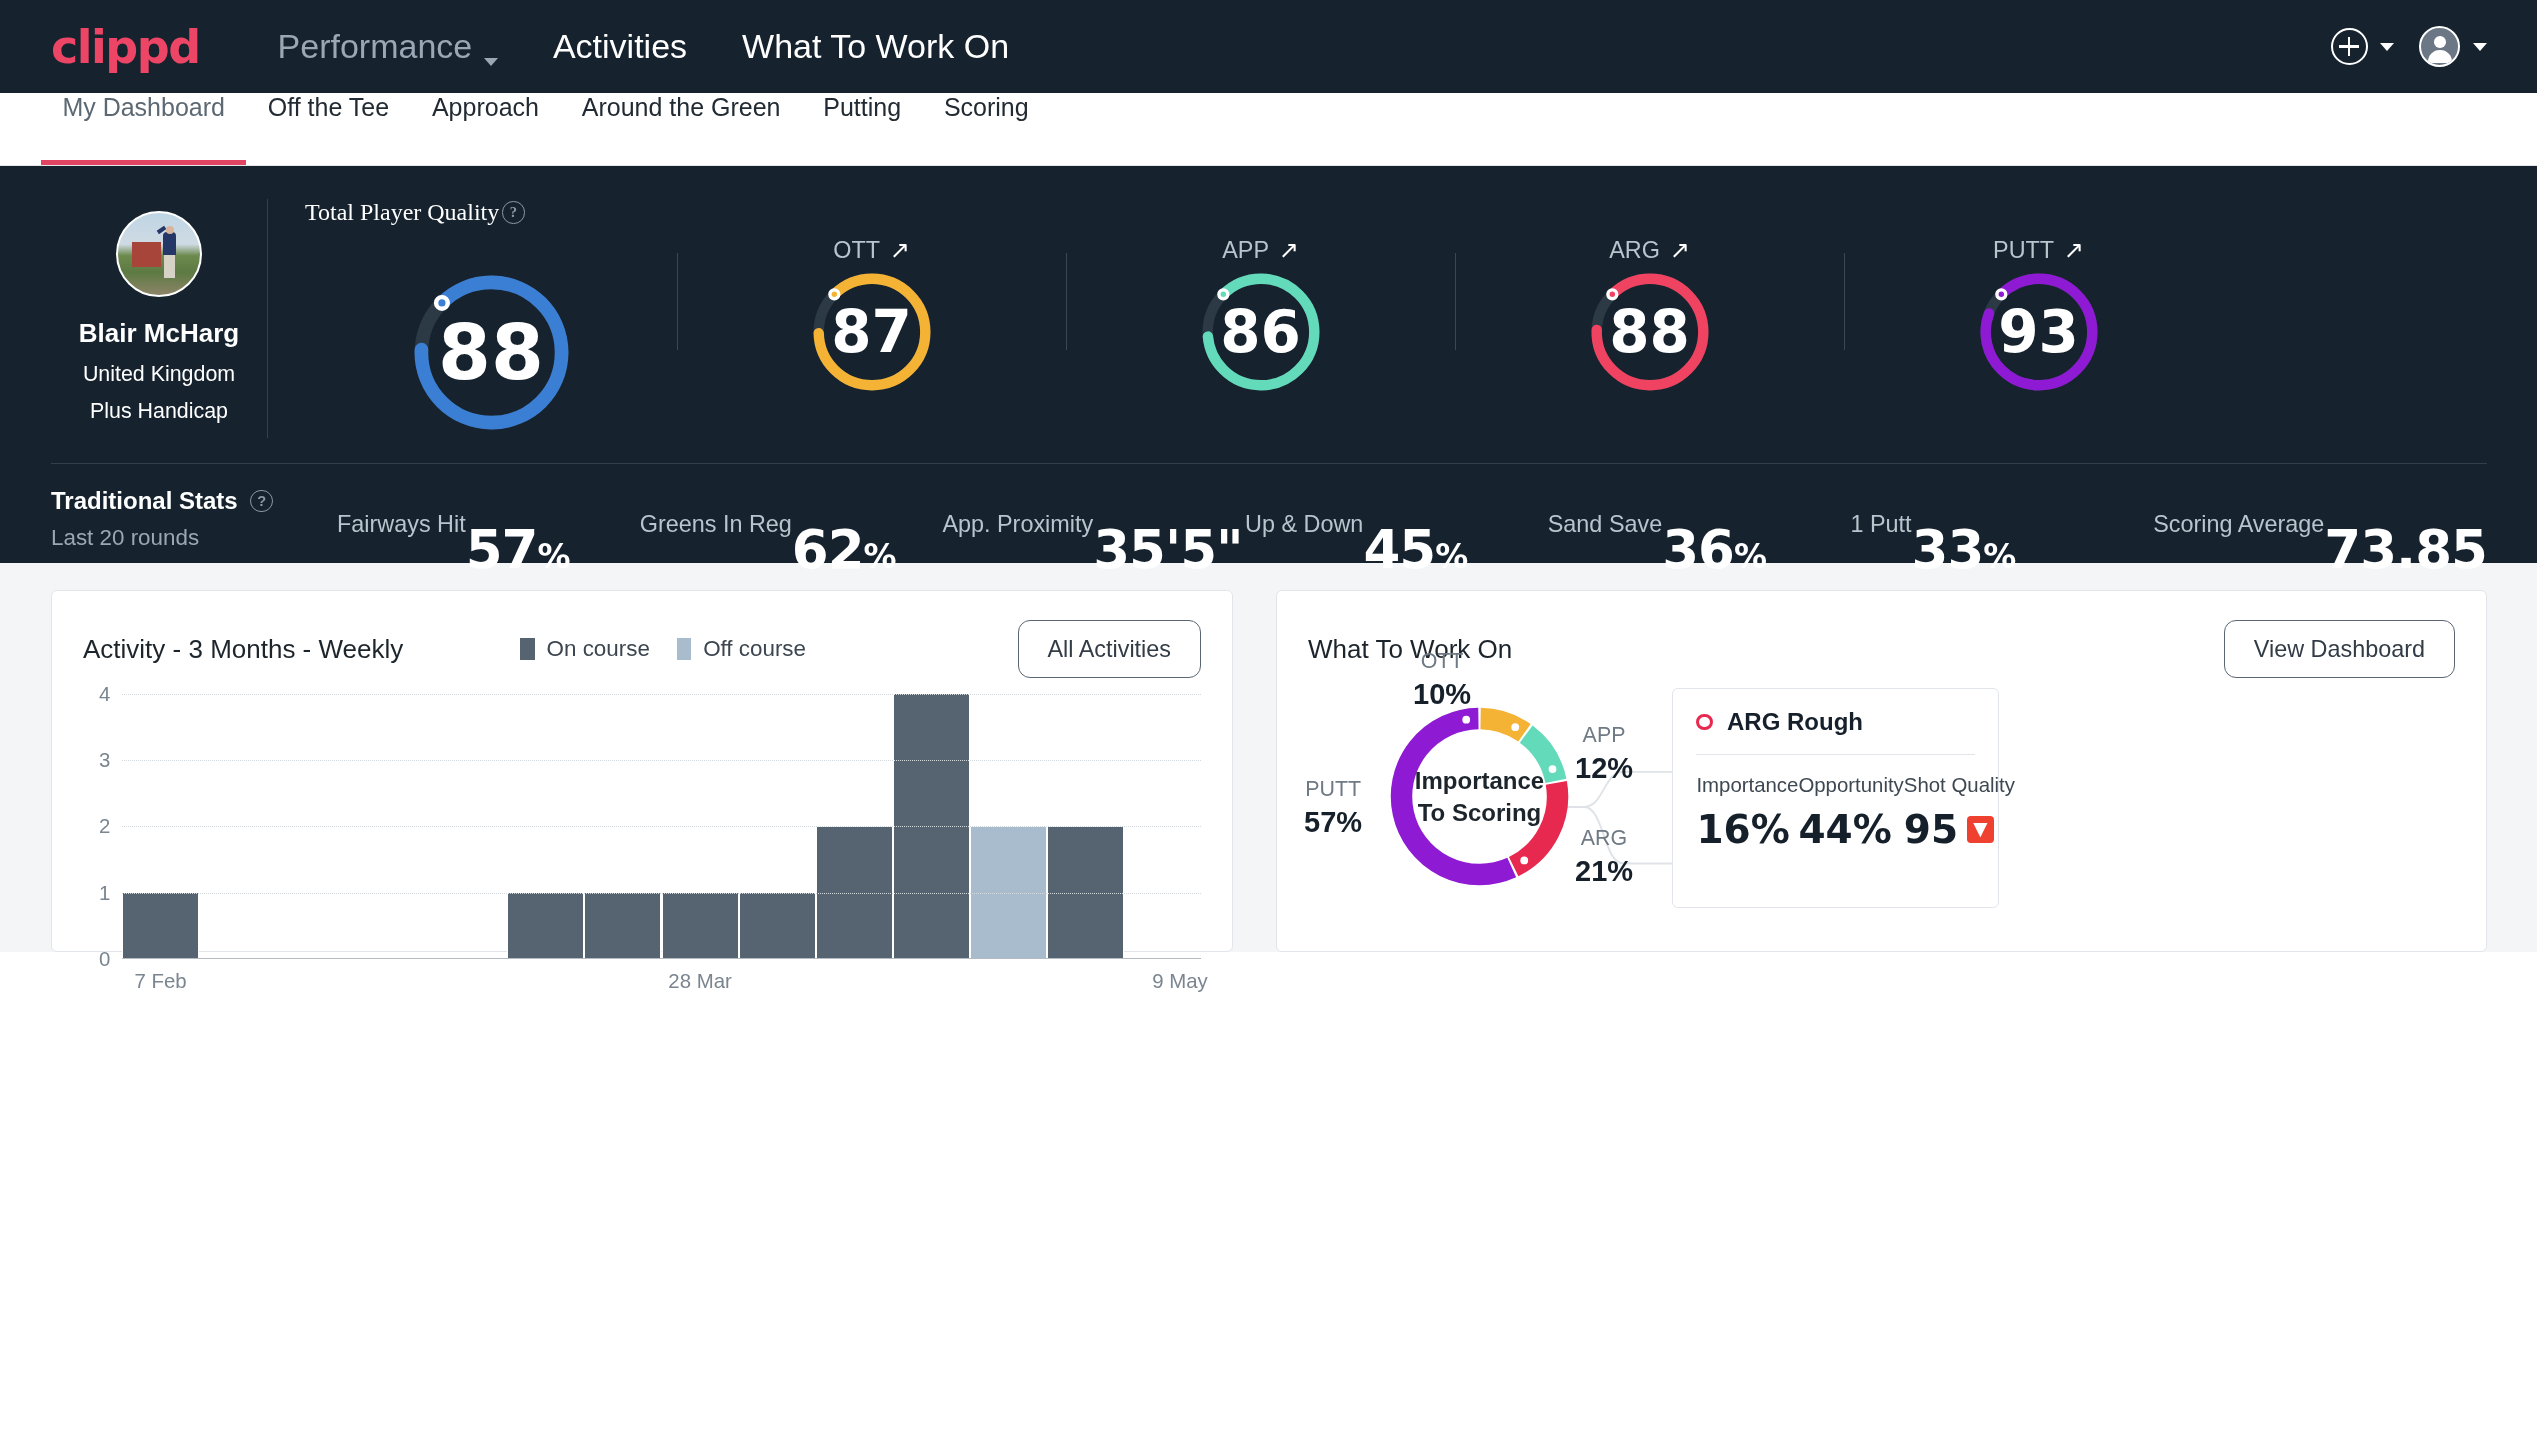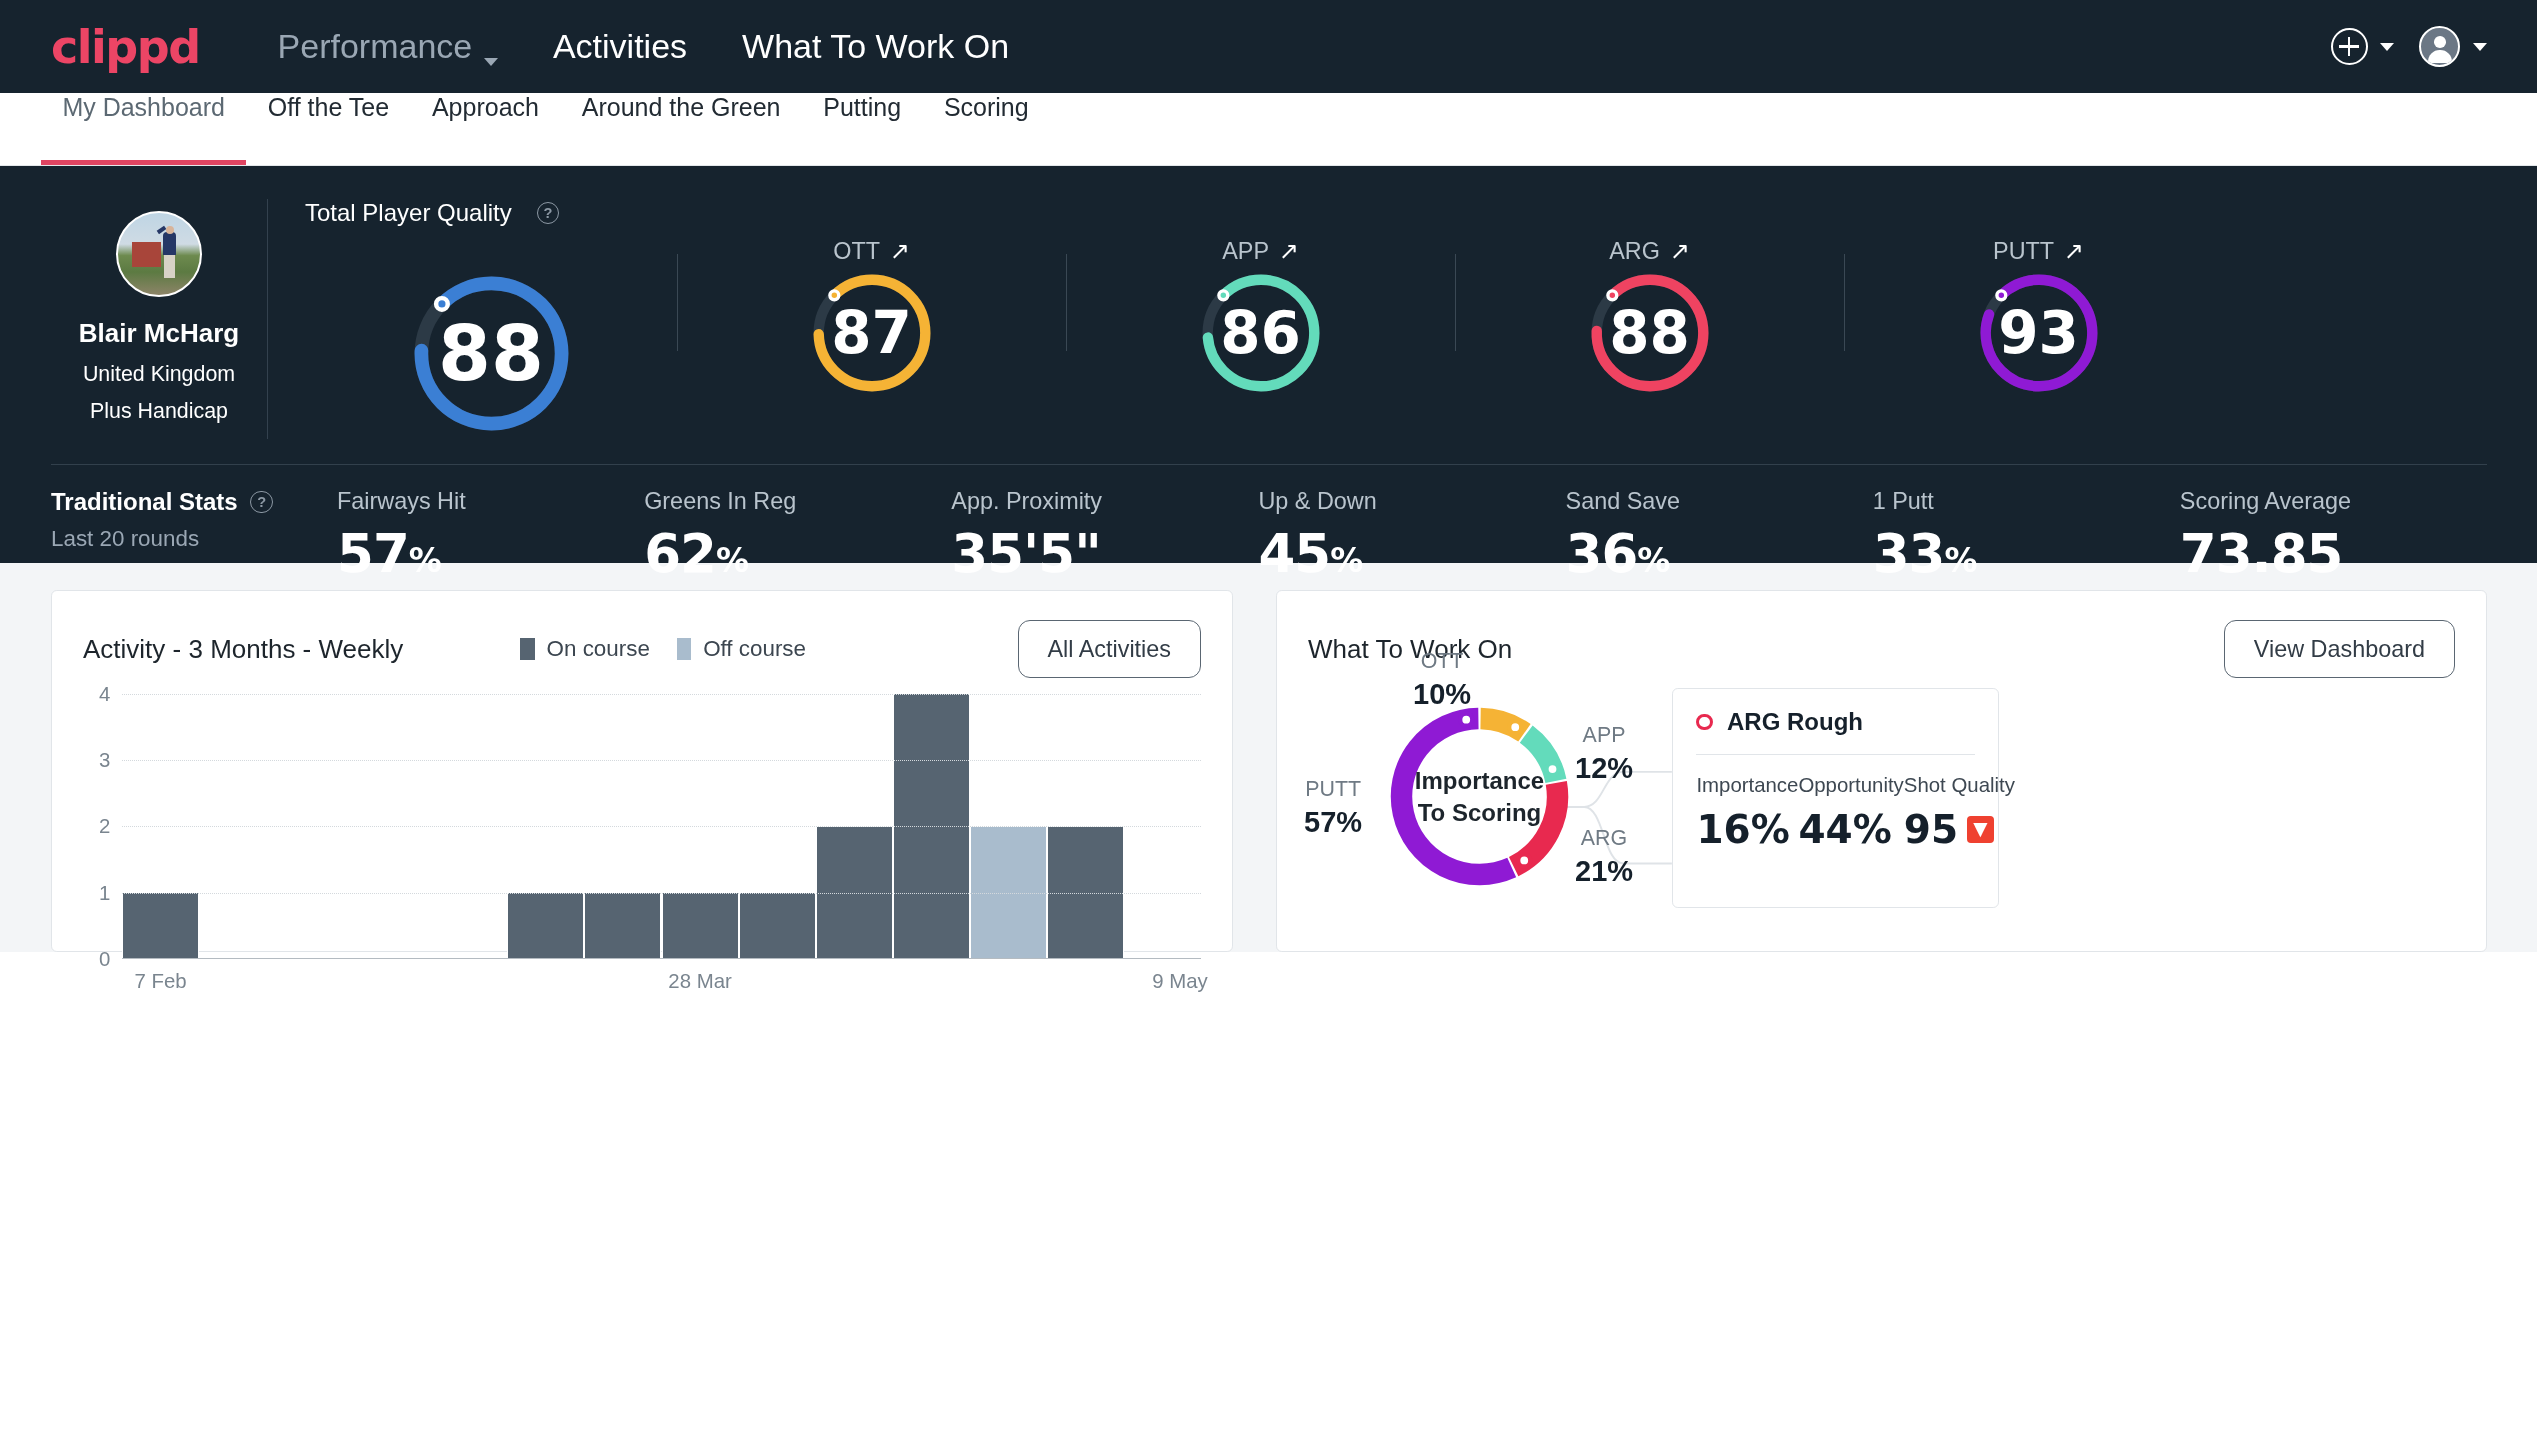--- a/index.html
+++ b/index.html
@@ -150,22 +150,22 @@
   .profile-name {
     color: #ffffff; font-size: 26px; font-weight: bold;
     margin-top: 21.4px; white-space: nowrap;
   }
   .profile-sub {
     color: #ffffff; font-size: 21.4px; margin-top: 12.7px; white-space: nowrap;
   }
 
   .gauges-area { flex: 1; padding-left: 37px; border-left: 1px solid #33414e; }
   .tpq-label {
-    display: flex; align-items: center; gap: 25px;
-    color: #ffffff; font-size: 24px; margin-bottom: 5.8px;
+    display: flex; align-items: center; gap: 3px;
+    color: #ffffff; font-size: 24px; margin-bottom: 5.8px; font-family: Liberation Serif, serif;
   }
   .help-circle {
     width: 22.4px; height: 22.4px;
     border: 1.9px solid #8c98a4; border-radius: 50%;
     color: #8c98a4; font-size: 14.6px;
     display: flex; align-items: center; justify-content: center;
     font-weight: bold;
   }
   .gauge-row { display: flex; align-items: flex-start; margin-top: 3.9px; }
   .gauge-cell {
@@ -206,21 +206,21 @@
     display: flex; align-items: flex-start;
     padding-top: 23.4px;
   }
   .trad-title-box { width: 286px; }
   .trad-title {
     color: #ffffff; font-size: 24px; font-weight: bold;
     display: flex; align-items: center; gap: 12.7px;
   }
   .trad-sub { color: #9aa7b4; font-size: 22.4px; margin-top: 9.7px; }
   .trad-stats { display: flex; flex: 1; }
-  .trad-stat { flex: 1; display: flex; flex-direction: column; align-items: flex-start; }
+  .trad-stat { flex: 1; display: flex; flex-direction: row; align-items: flex-start; margin-top: 24px; }
   .trad-stat-label { color: #b9c4cd; font-size: 23.4px; white-space: nowrap; }
   .trad-stat-value {
     color: #ffffff; font-size: 53px; font-weight: bold;
     margin-top: 7.8px; display: flex; align-items: baseline;
     font-family: "DejaVu Sans", sans-serif;
     letter-spacing: -1px;
   }
   .trad-stat-unit { font-size: 33px; font-weight: bold; }
 
   

